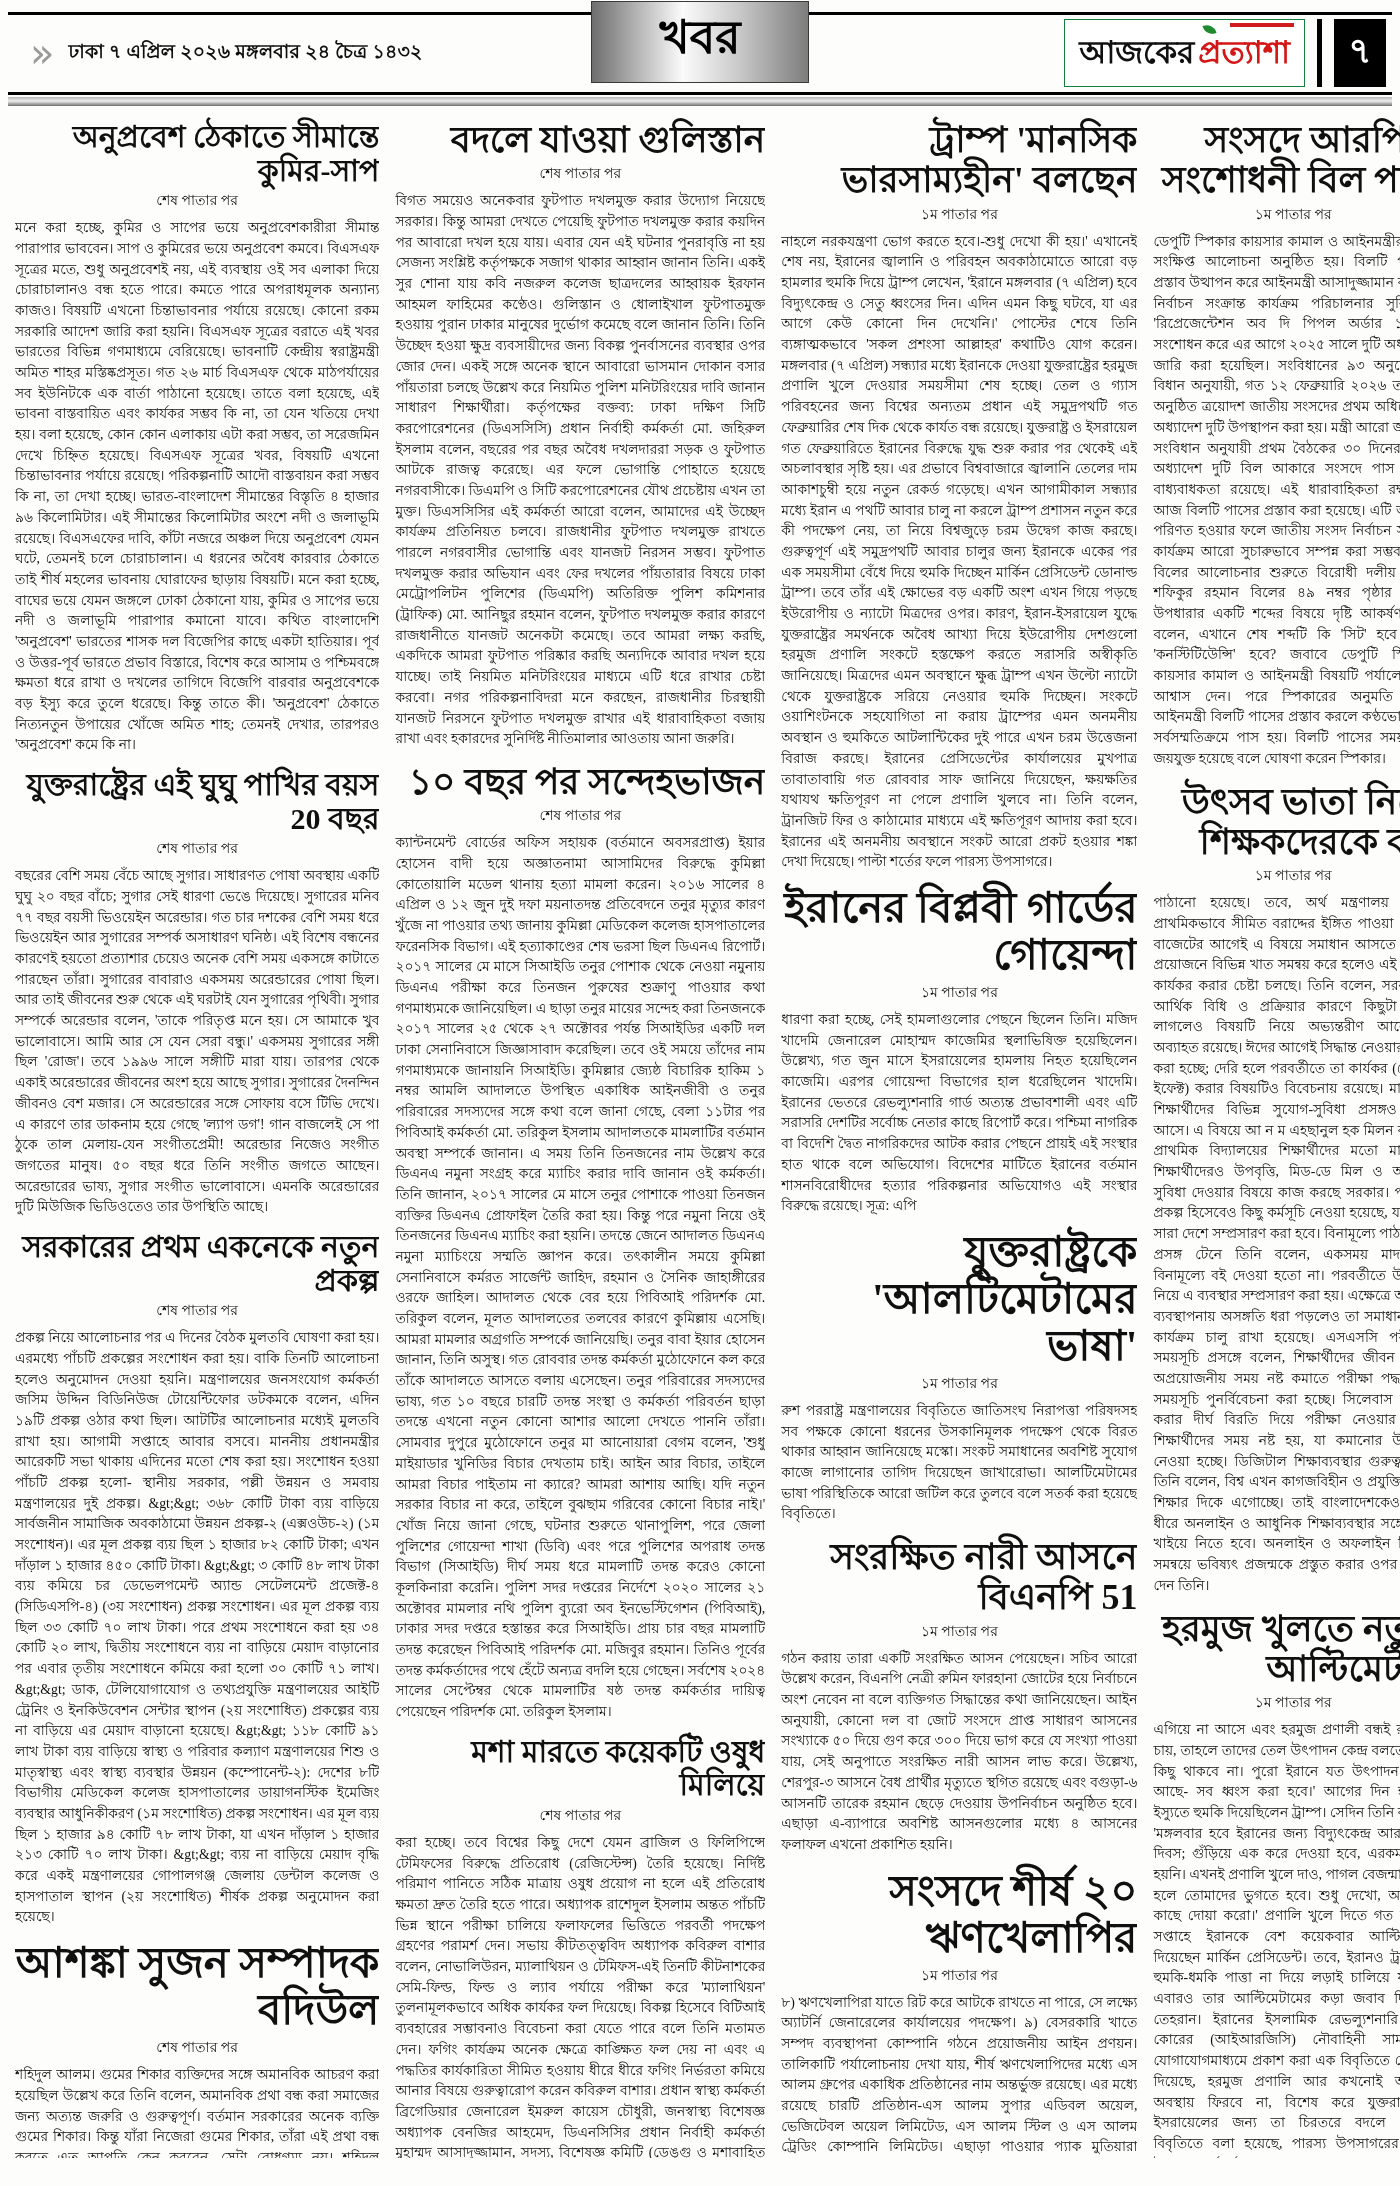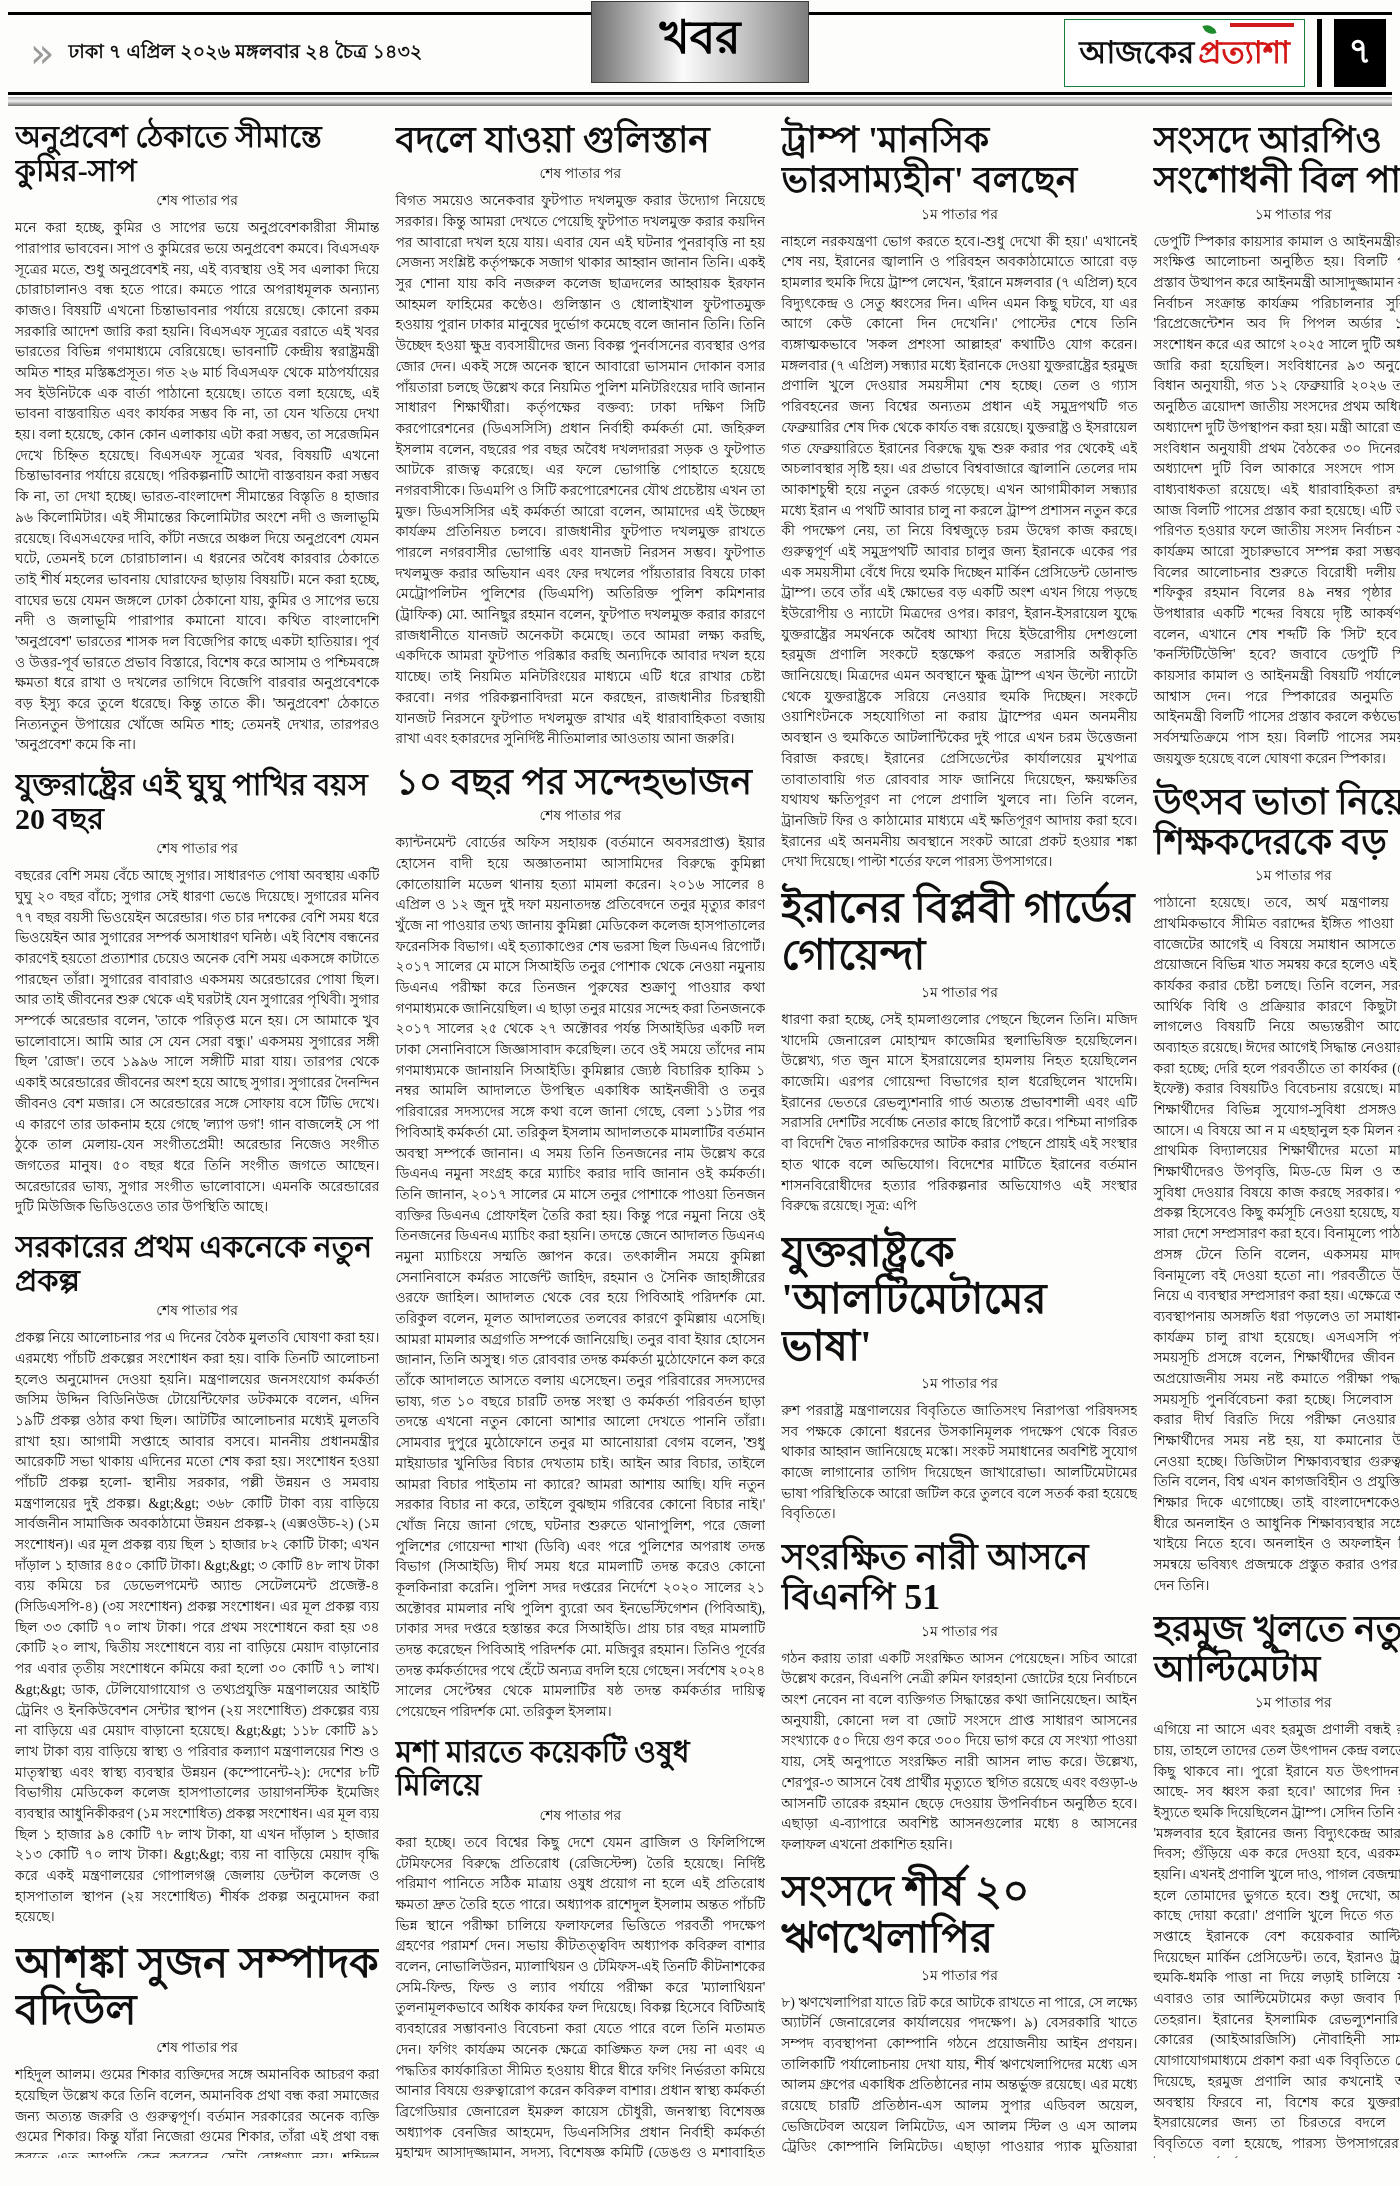--- a/index.html
+++ b/index.html
@@ -26,21 +26,21 @@
   .vbar{width:5px;background:#000;}
   .pageno{width:52px;background:#000;color:#fff;display:flex;align-items:center;justify-content:center;}
   .pageno span{font-size:36px;font-weight:bold;}
   .rules{margin:4px 8px 0;}
   .r1{height:3px;background:#000;margin-bottom:2px;}
   .r2{height:9px;background:linear-gradient(180deg,#b5b5b5,#efefef 45%,#6f6f6f);}
   .grid{display:grid;grid-template-columns:26.6% 27% 26% 20.4%;gap:0 16px;
         padding:10px 15px 0;height:2052px;box-sizing:border-box;overflow:hidden;}
   .col{overflow:hidden;}
   .story{margin-bottom:12px;}
-  .hl{font-weight:bold;text-align:left;font-size:30px;line-height:1.12;margin:4px 0 0;}
+  .hl{font-weight:bold;text-align:right;font-size:30px;line-height:1.12;margin:4px 0 0;}
   .hl.lg{font-size:36px;}
   .hl.xl{font-size:42px;}
   .cont{text-align:center;font-size:14px;margin:2px 0 5px;}
   .body{font-size:13.8px;line-height:1.5;text-align:justify;margin:0;}
 </style>
 </head>
 <body>
 
 <div class="page">
   <div class="toprule"></div>

